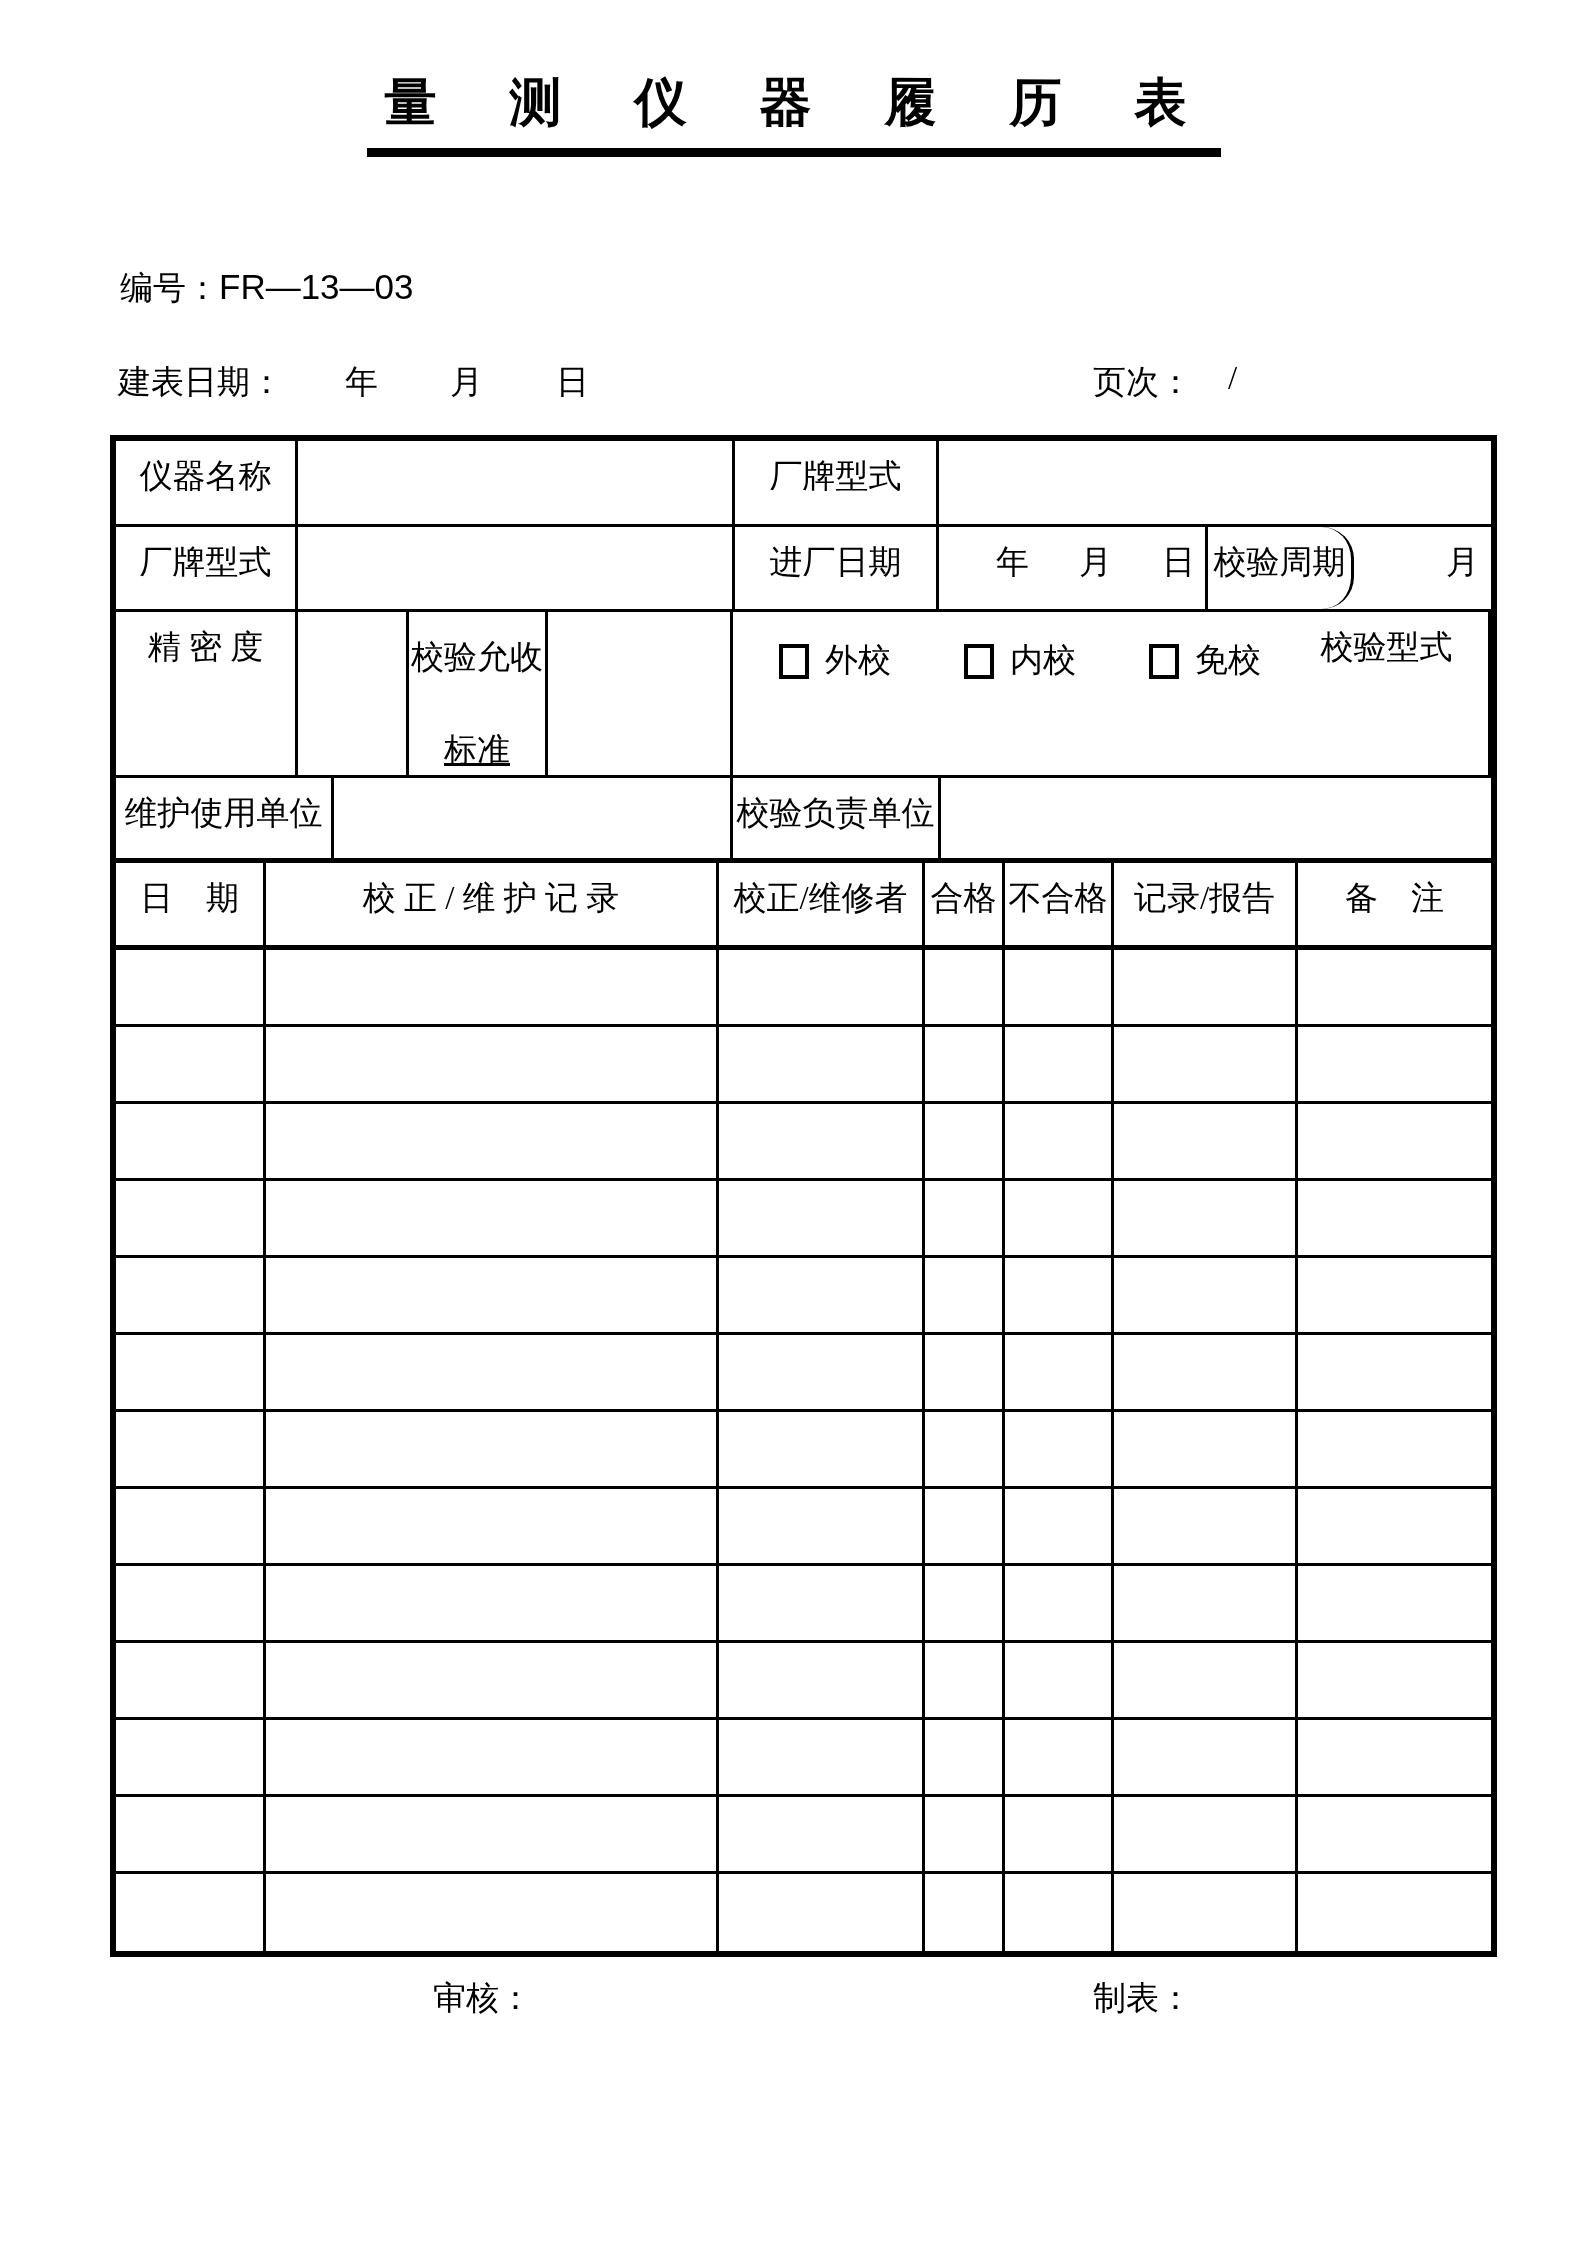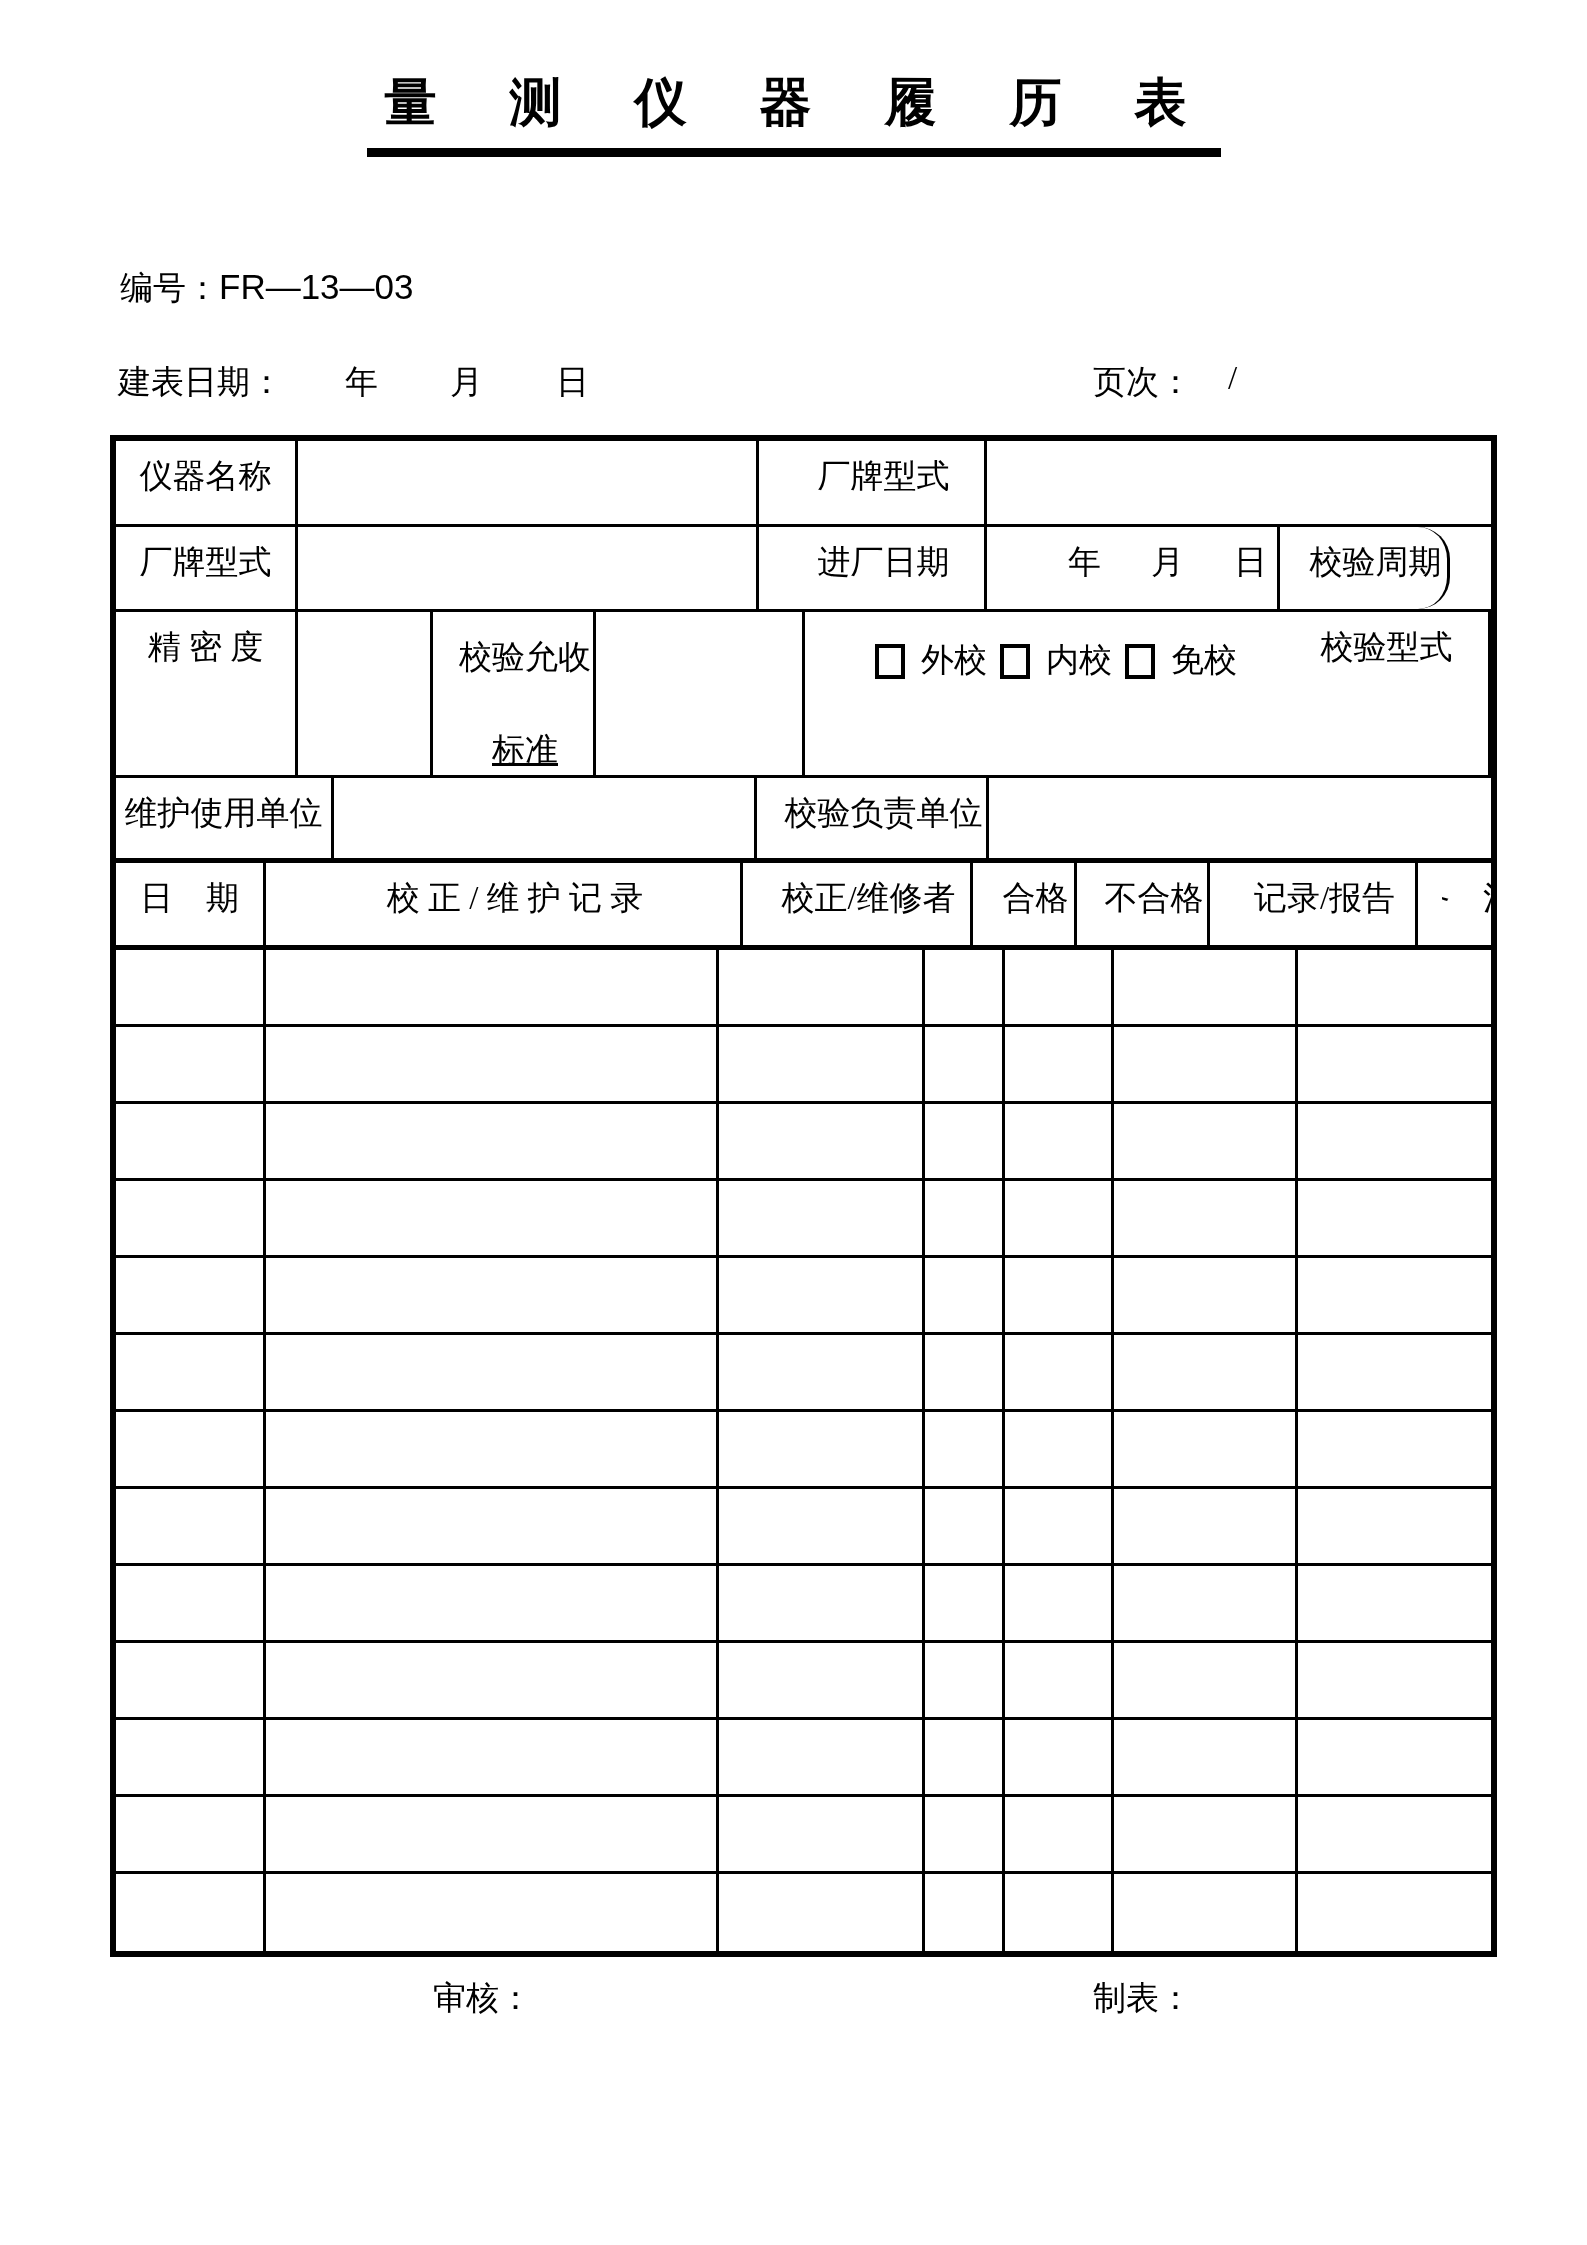--- a/index.html
+++ b/index.html
@@ -15,21 +15,21 @@
     border-bottom:9px solid #000;padding:0 4px 10px 18px;white-space:nowrap;
   }
   
   .meta{font-size:33px;white-space:nowrap;}
   .sans{font-family:"Liberation Sans","DejaVu Sans",sans-serif;font-size:35px;}
   
   .form-table{
     position:absolute;left:110px;top:435px;width:1387px;
     border:6px solid #000;box-sizing:border-box;background:#fff;
   }
-  .trow{display:flex;border-bottom:3px solid #000;box-sizing:border-box;gap:24px;}
+  .trow{display:flex;border-bottom:3px solid #000;box-sizing:border-box;}
   .trow.thickb{border-bottom:5px solid #000;}
   .cell{
     box-sizing:border-box;border-right:3px solid #000;
     font-size:33px;display:flex;align-items:flex-start;justify-content:center;
     padding-top:13px;overflow:hidden;white-space:nowrap;
   }
   .cell.nr{border-right:none;}
   .cell.blank{padding:0;}
   
   .r1,.r2,.r4,.rhead{height:86px;}

